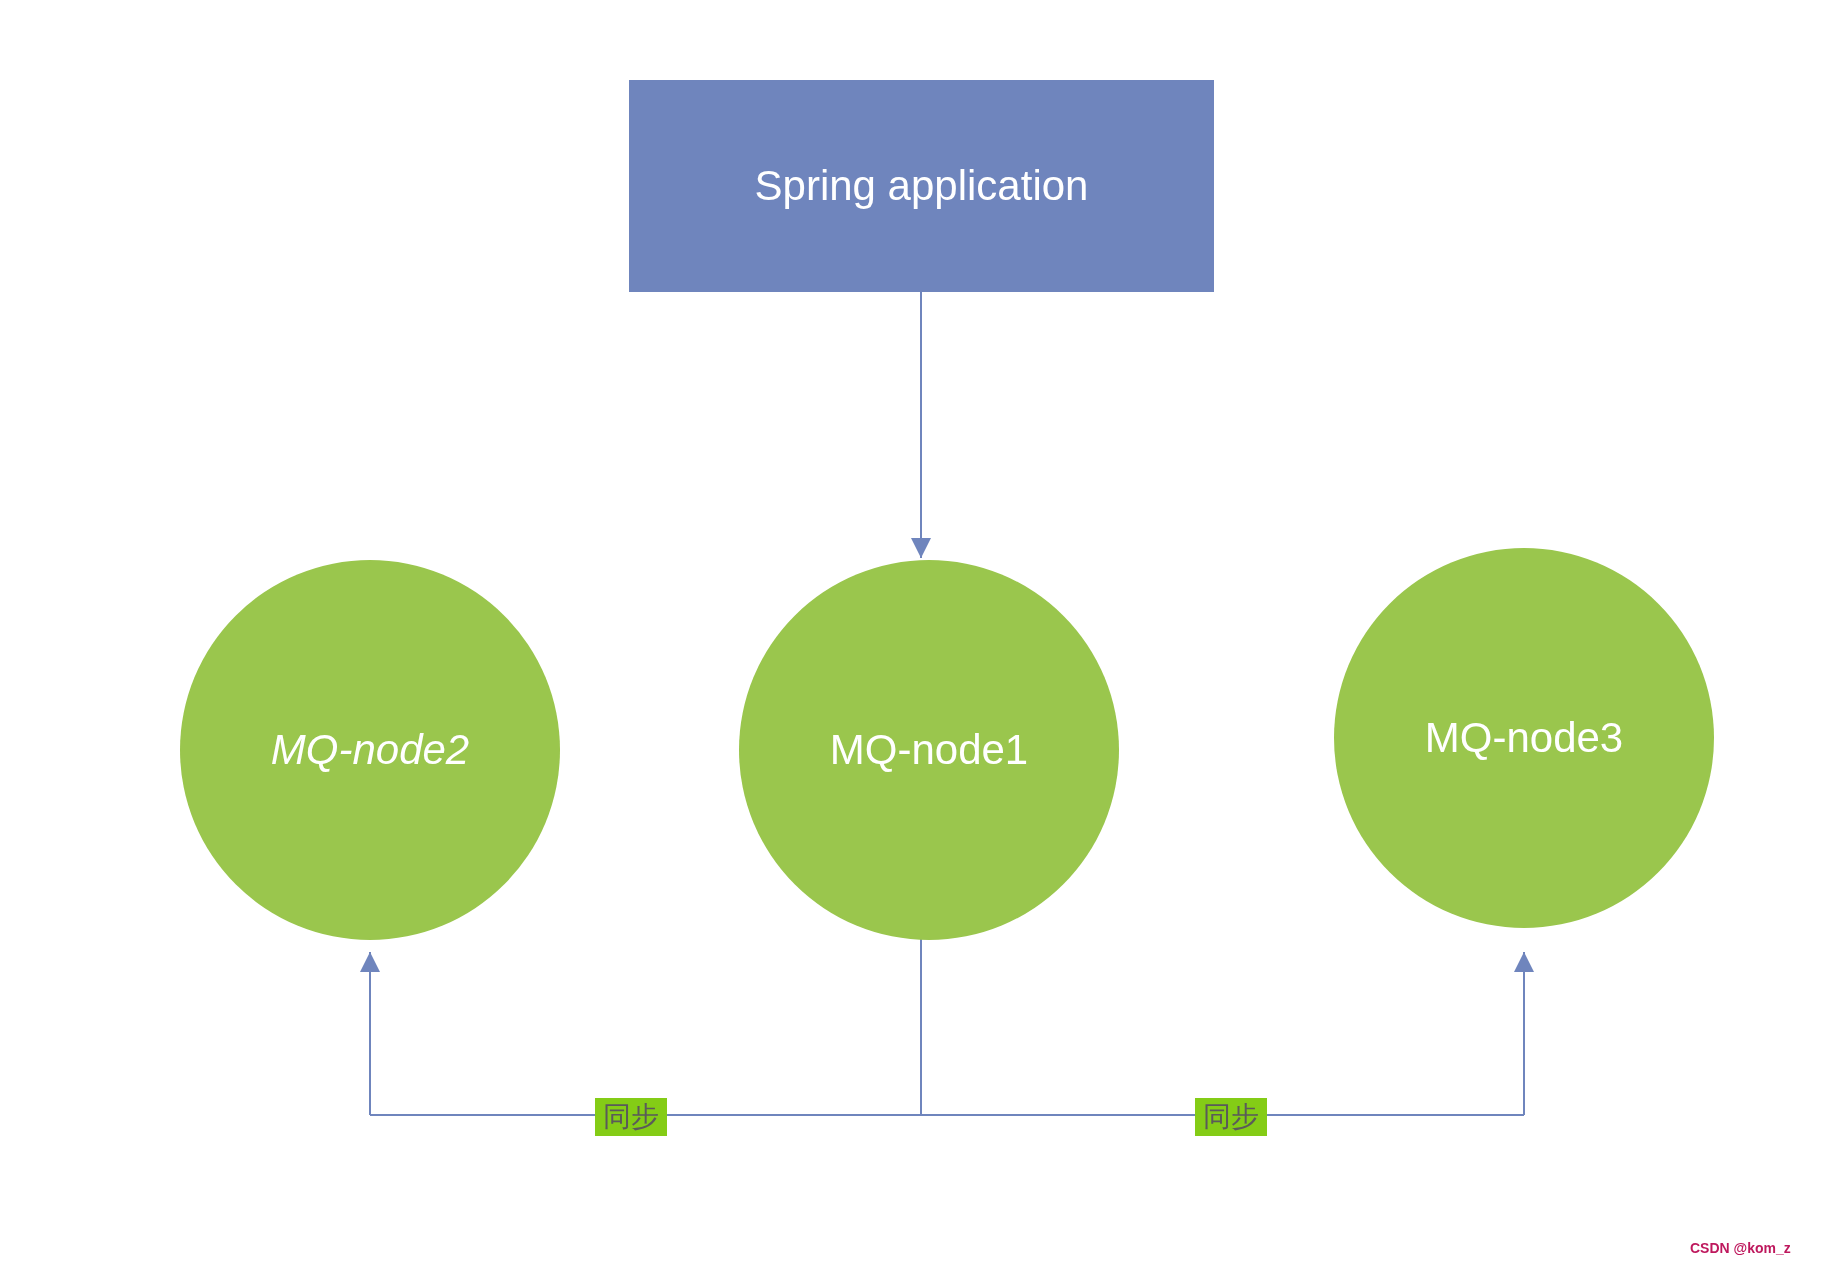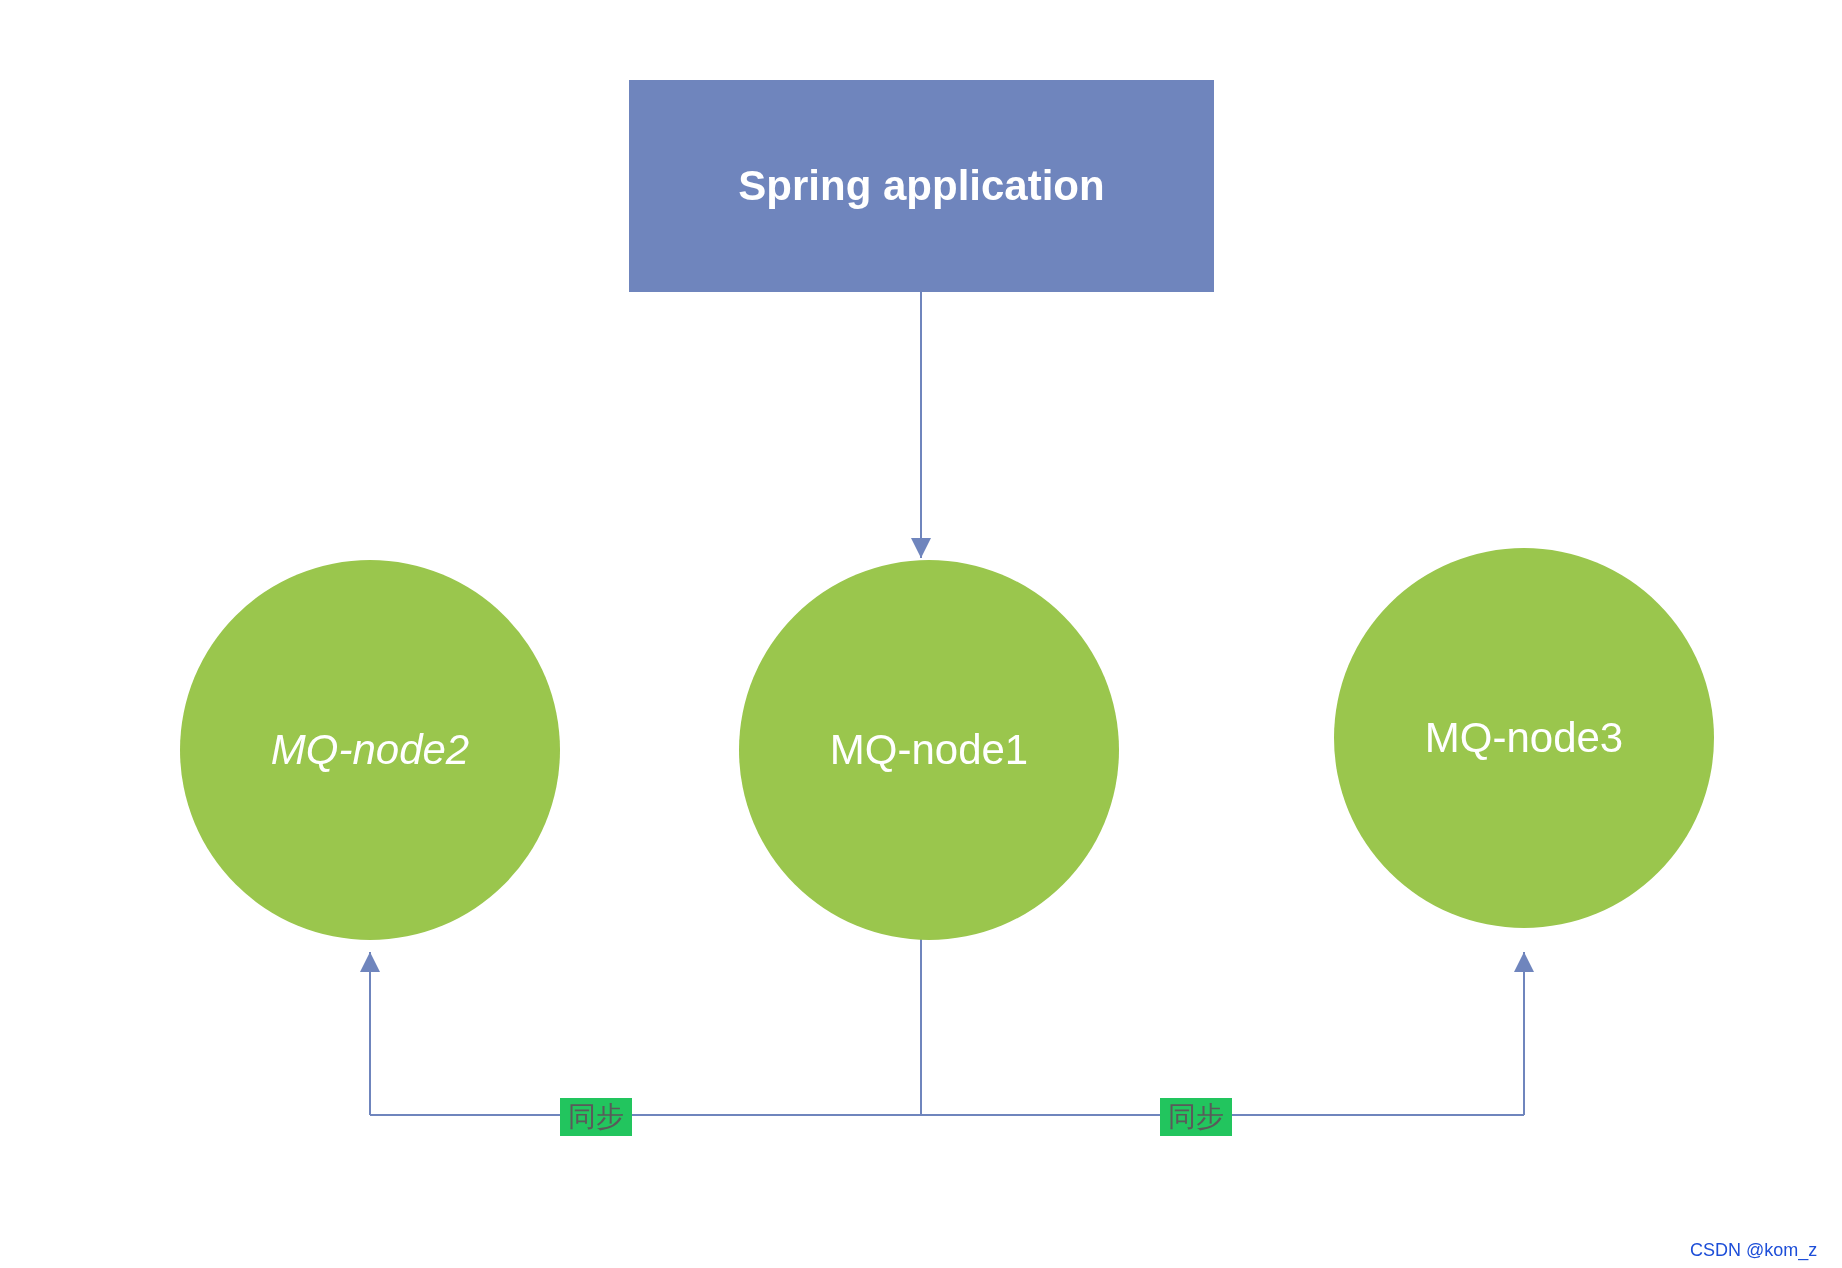--- a/index.html
+++ b/index.html
@@ -15,44 +15,46 @@
       font-family: "Segoe UI", Arial, sans-serif;
     }
     .box {
       position: absolute;
       background: #6f85bd;
       display: flex;
       align-items: center;
       justify-content: center;
       color: #ffffff;
       font-size: 42px;
-      font-weight: 700;
+      font-weight: 400;
     }
     .circle {
       position: absolute;
       border-radius: 50%;
       background: #9ac64d;
       display: flex;
       align-items: center;
       justify-content: center;
       color: #ffffff;
       font-size: 42px;
       font-weight: 300;
     }
     .sync-label {
       position: absolute;
-      background: #22c55e;
+      background: #84cc16;
       color: #5a5a5a;
       font-size: 28px;
       padding: 0 8px;
+      margin-left: 35px;
     }
     .watermark {
       position: absolute;
-      color: #1d4ed8;
-      font-size: 18px;
+      color: #be185d;
+      font-size: 14px;
+      font-weight: bold;
     }
     svg.connector {
       position: absolute;
       top: 0;
       left: 0;
       width: 1842px;
       height: 1268px;
       pointer-events: none;
     }
   </style>

